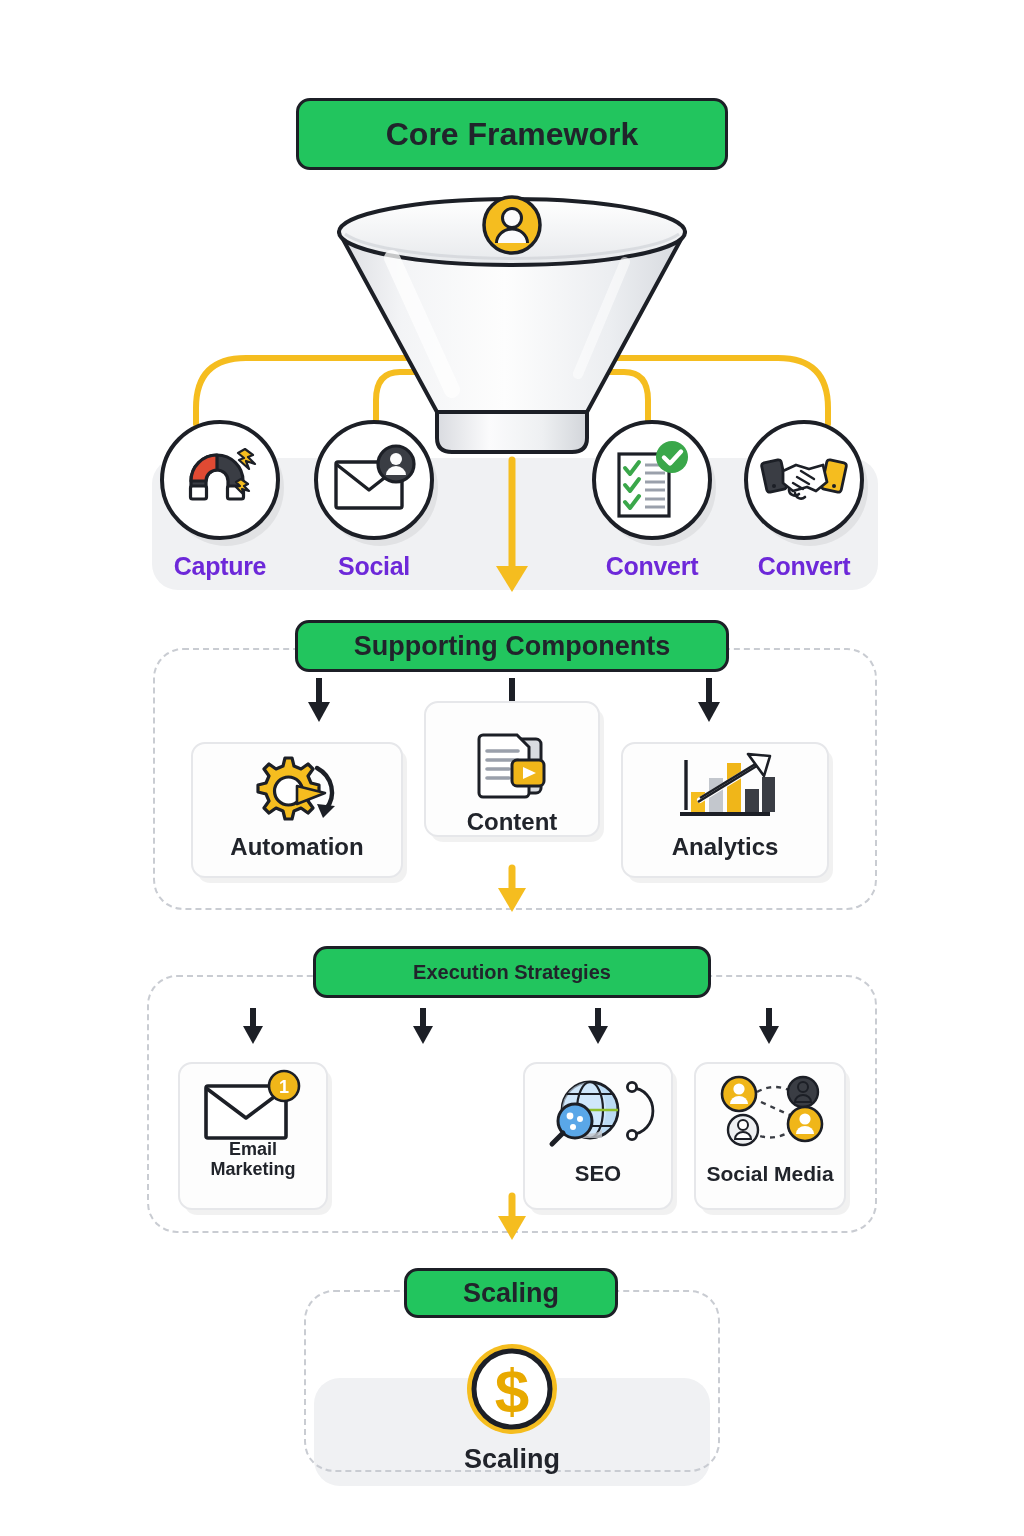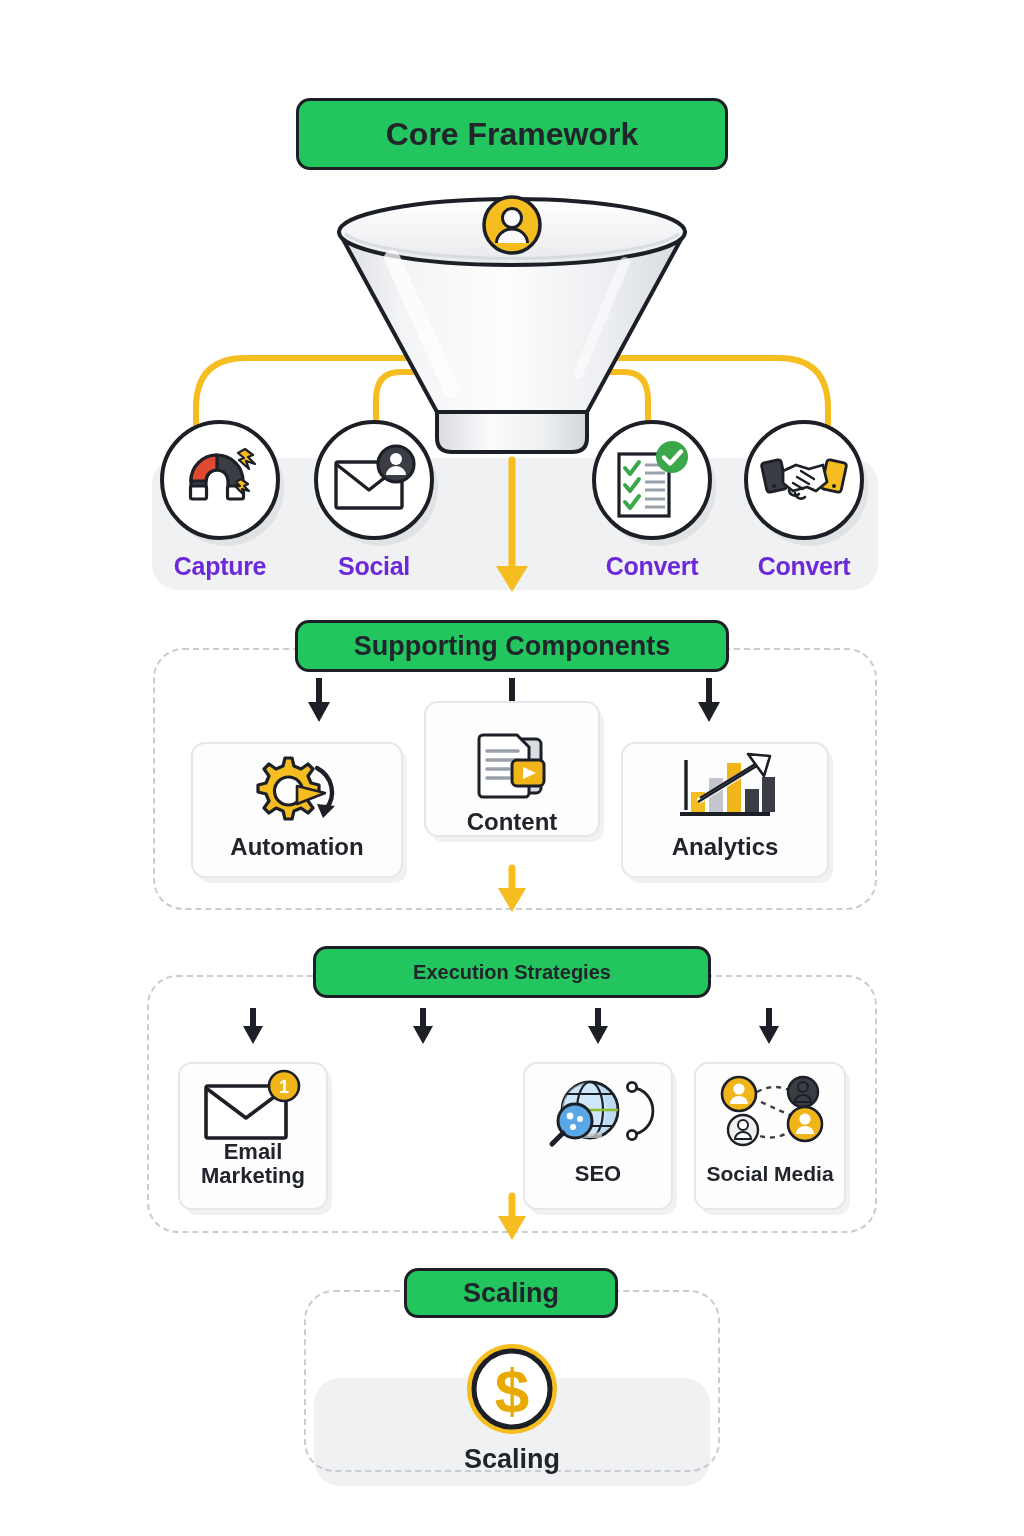--- a/index.html
+++ b/index.html
@@ -314,21 +314,21 @@
 
   <div class="card" style="left:178px;top:1046px;width:150px;height:148px;padding-top:8px;">
     <span class="ico">
       <svg width="106" height="66" viewBox="0 0 106 66">
         <rect x="6" y="14" width="80" height="52" rx="2" fill="#ffffff" stroke="#1c1f26" stroke-width="3.6"></rect>
         <path d="M6,16 L46,46 L86,16" fill="none" stroke="#1c1f26" stroke-width="3.6" stroke-linejoin="round"></path>
         <circle cx="84" cy="14" r="15" fill="#F0B619" stroke="#1c1f26" stroke-width="2.6"></circle>
         <text x="84" y="21" text-anchor="middle" font-family="Liberation Sans, sans-serif" font-size="18" font-weight="bold" fill="#ffffff">1</text>
       </svg>
     </span>
-    <span class="card-label" style="font-size:22px;margin-top:2px;">
+    <span class="card-label" style="font-size:18px;margin-top:2px;">
       <span>Email</span><br>
       <span>Marketing</span>
     </span>
   </div>
 
 
   <div class="card" style="left:523px;top:1046px;width:150px;height:148px;padding-top:10px;">
     <span class="ico">
       <svg width="104" height="76" viewBox="0 0 104 76">
         <circle cx="44" cy="36" r="28" fill="#bcdcf5" stroke="#1c1f26" stroke-width="2.8"></circle>

